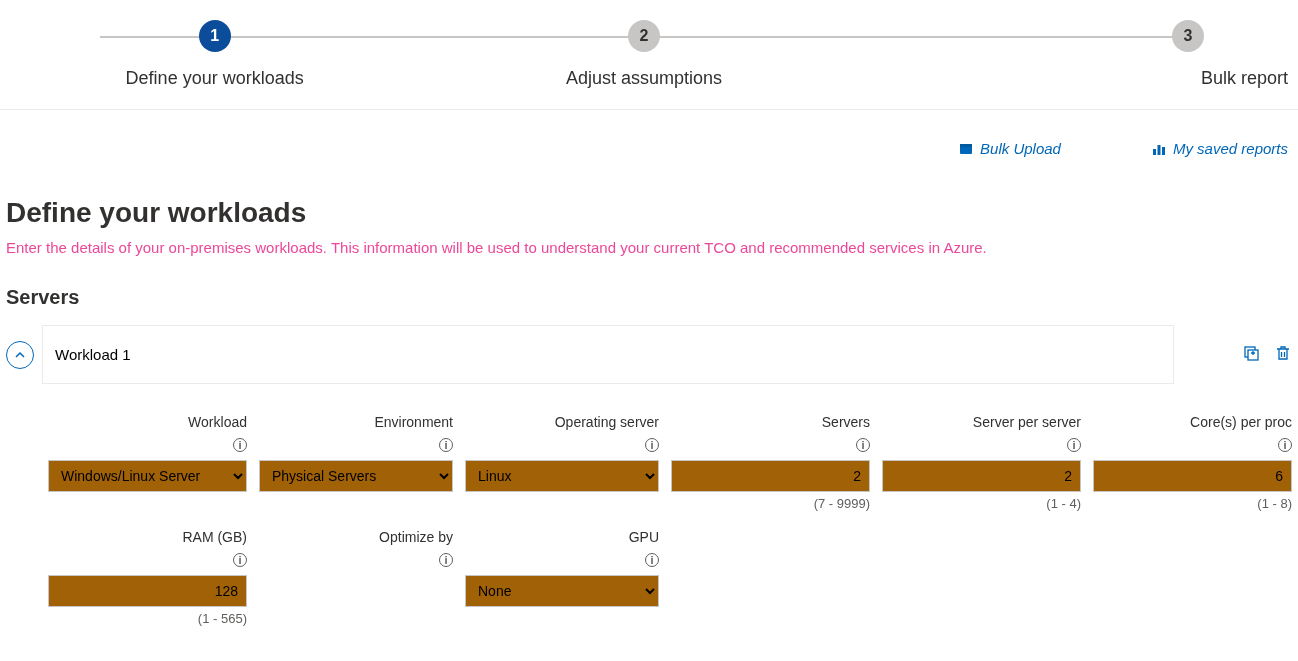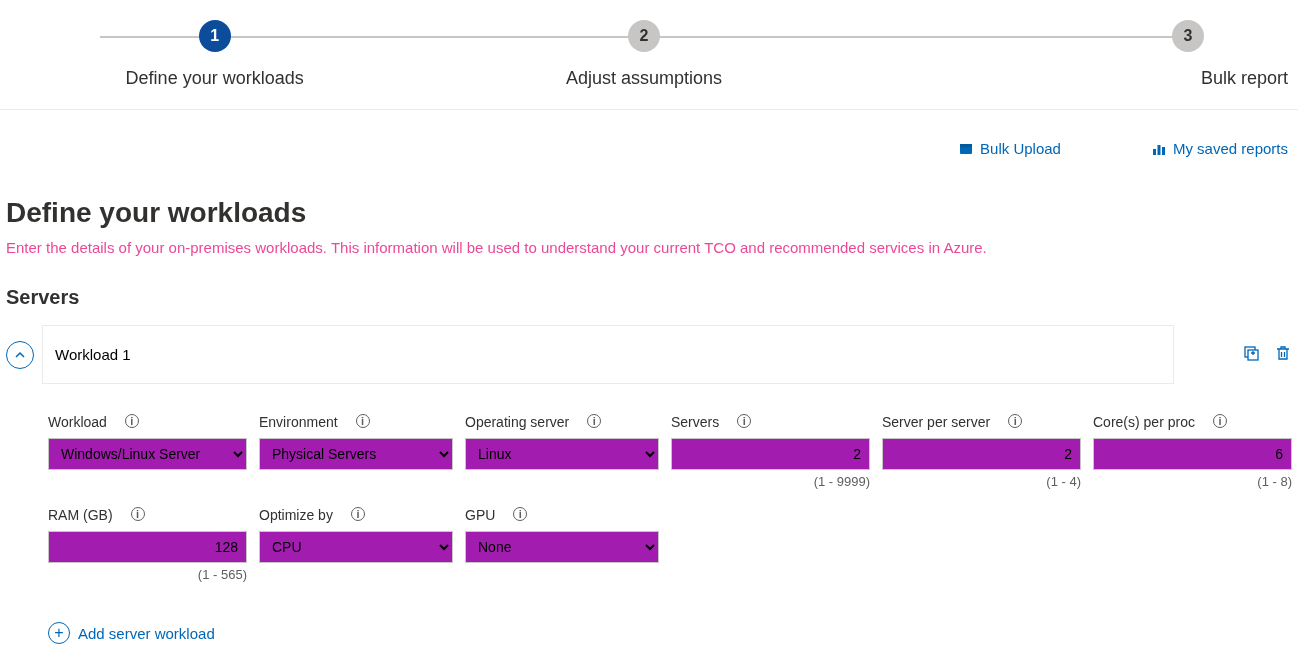--- a/index.html
+++ b/index.html
@@ -49,20 +49,21 @@
     .step:first-child .step-circle { margin-left: 84px; }
     .step:last-child .step-circle { margin-right: 84px; }
     .step-circle.active { background: #0b4d9b; color: #fff; }
     .step-circle.inactive { background: #c8c6c4; color: #323130; }
     .step-label { font-size: 18px; color: #323130; }
     .top-links {
       display: flex;
       justify-content: flex-end;
       gap: 90px;
       padding: 30px 10px 0 0;
+      font-style: italic;
     }
     .link { color: #0067b8; font-size: 15px; cursor: pointer; display: inline-flex; align-items: center; gap: 6px; }
     .icon-sm { width: 16px; height: 16px; display: inline-block; }
     .content { padding: 40px 6px 20px 6px; }
     h1 { font-size: 28px; font-weight: 600; margin-bottom: 10px; }
     .desc { font-size: 15px; color: #ec4899; margin-bottom: 30px; }
     h2 { font-size: 20px; font-weight: 600; margin-bottom: 8px; }
     .workload-row {
       display: flex;
       align-items: center;
@@ -97,41 +98,42 @@
       grid-template-columns: repeat(6, 1fr);
       gap: 18px 12px;
       margin: 30px 0 0 42px;
     }
     .field { display: flex; flex-direction: column; }
     .field-label {
       font-size: 14px;
       color: #323130;
       margin-bottom: 8px;
       display: flex;
-      align-items: flex-start;
-      gap: 18px;
+      align-items: flex-end;
+      gap: 8px;
+      flex-direction: column;
     }
     .info-icon {
       width: 14px; height: 14px;
       display: inline-flex;
       align-items: center;
       justify-content: center;
       color: #605e5c;
       font-size: 11px;
       font-weight: bold;
       border: 1px solid #605e5c;
       border-radius: 50%;
       cursor: pointer;
     }
     .field select, .field input[type="text"] {
       border: 1px solid #c8c6c4;
       padding: 6px 8px;
       font-size: 14px;
       font-family: inherit;
-      background: #a21caf;
+      background: #a16207;
       height: 32px;
     }
     .field input[type="text"] { text-align: right; }
     .hint { font-size: 13px; color: #605e5c; text-align: right; margin-top: 4px; }
     .add-workload {
       margin: 40px 0 0 42px;
       display: inline-flex;
       align-items: center;
       gap: 8px;
       color: #0067b8;
@@ -234,21 +236,21 @@
           <span class="info-icon">i</span>
         </div>
       <select><option>Linux</option></select>
     </div>
     <div class="field">
       <div class="field-label">
           <span>Servers</span>
           <span class="info-icon">i</span>
         </div>
       <input type="text" value="2" style="">
-      <div class="hint">(1 - 9999)</div>
+      <div class="hint">(7 - 9999)</div>
     </div>
     <div class="field">
       <div class="field-label">
           <span>Server per server</span>
           <span class="info-icon">i</span>
         </div>
       <input type="text" value="2" style="">
       <div class="hint">(1 - 4)</div>
     </div>
     <div class="field">
@@ -265,21 +267,20 @@
           <span class="info-icon">i</span>
         </div>
       <input type="text" value="128" style="">
       <div class="hint">(1 - 565)</div>
     </div>
     <div class="field">
       <div class="field-label">
           <span>Optimize by</span>
           <span class="info-icon">i</span>
         </div>
-      <select><option>CPU</option></select>
     </div>
     <div class="field">
       <div class="field-label">
           <span>GPU</span>
           <span class="info-icon">i</span>
         </div>
       <select><option>None</option></select>
     </div>
   </div>
 

